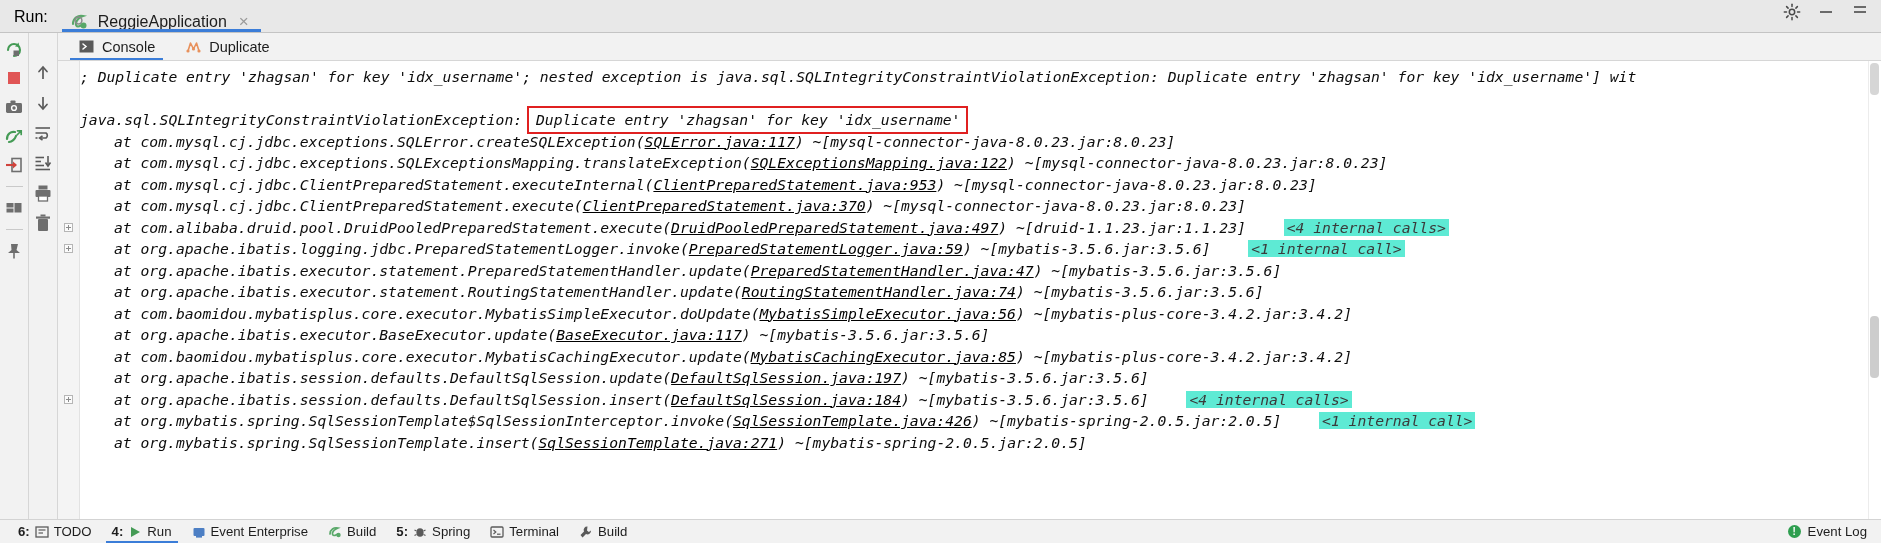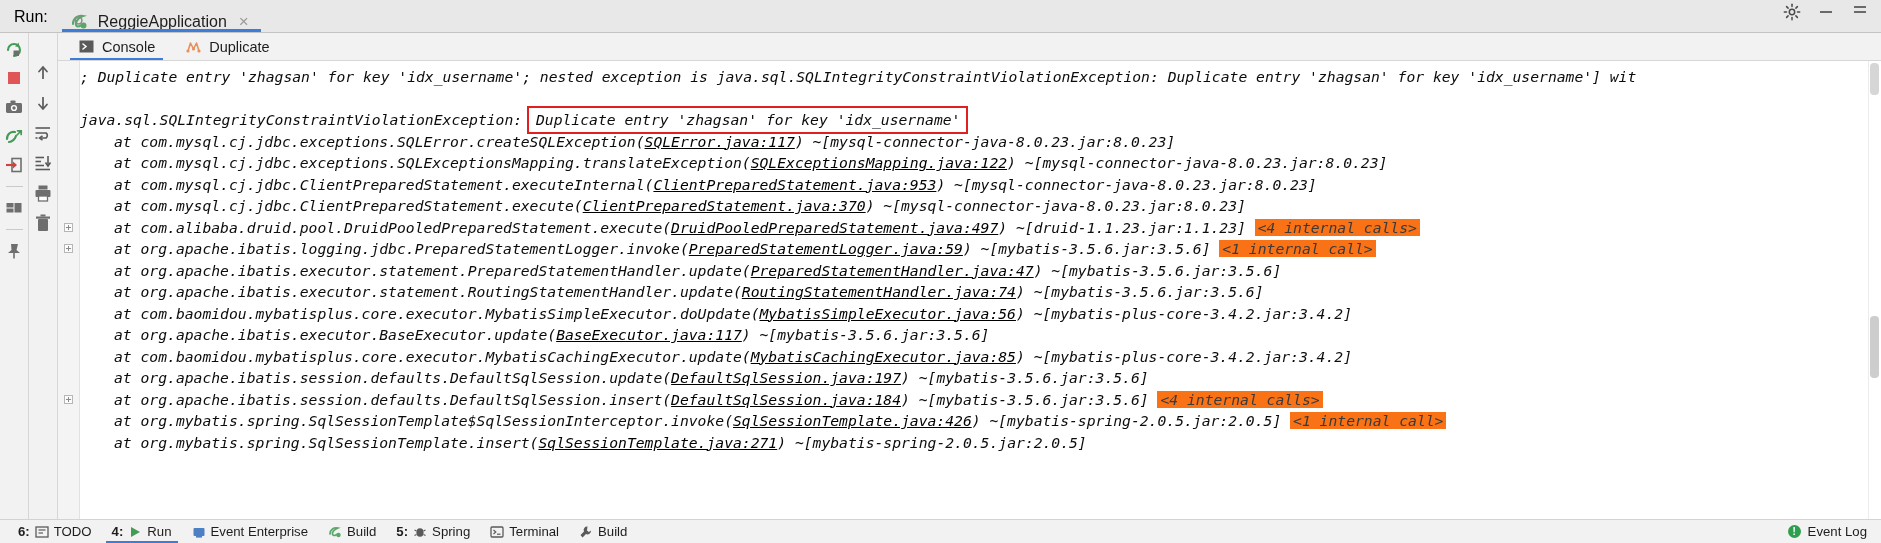--- a/index.html
+++ b/index.html
@@ -188,23 +188,24 @@
     position: relative;
   }
   .ln { height: 21.5px; white-space: pre; }
   .ln.indent { padding-left: 34px; }
   .lnk {
     color: #000000;
     text-decoration: underline;
     cursor: pointer;
   }
   .badge {
-    background: #f97316;
+    background: #5eead4;
     color: #3a3a3a;
     padding: 0 3px;
+    margin-left: 29px;
   }
   .boxed {
     outline: 2px solid #e02020;
     outline-offset: 2px;
     padding: 1px 4px 2px 5px;
   }
 
   
   .vscroll {
     position: absolute;

